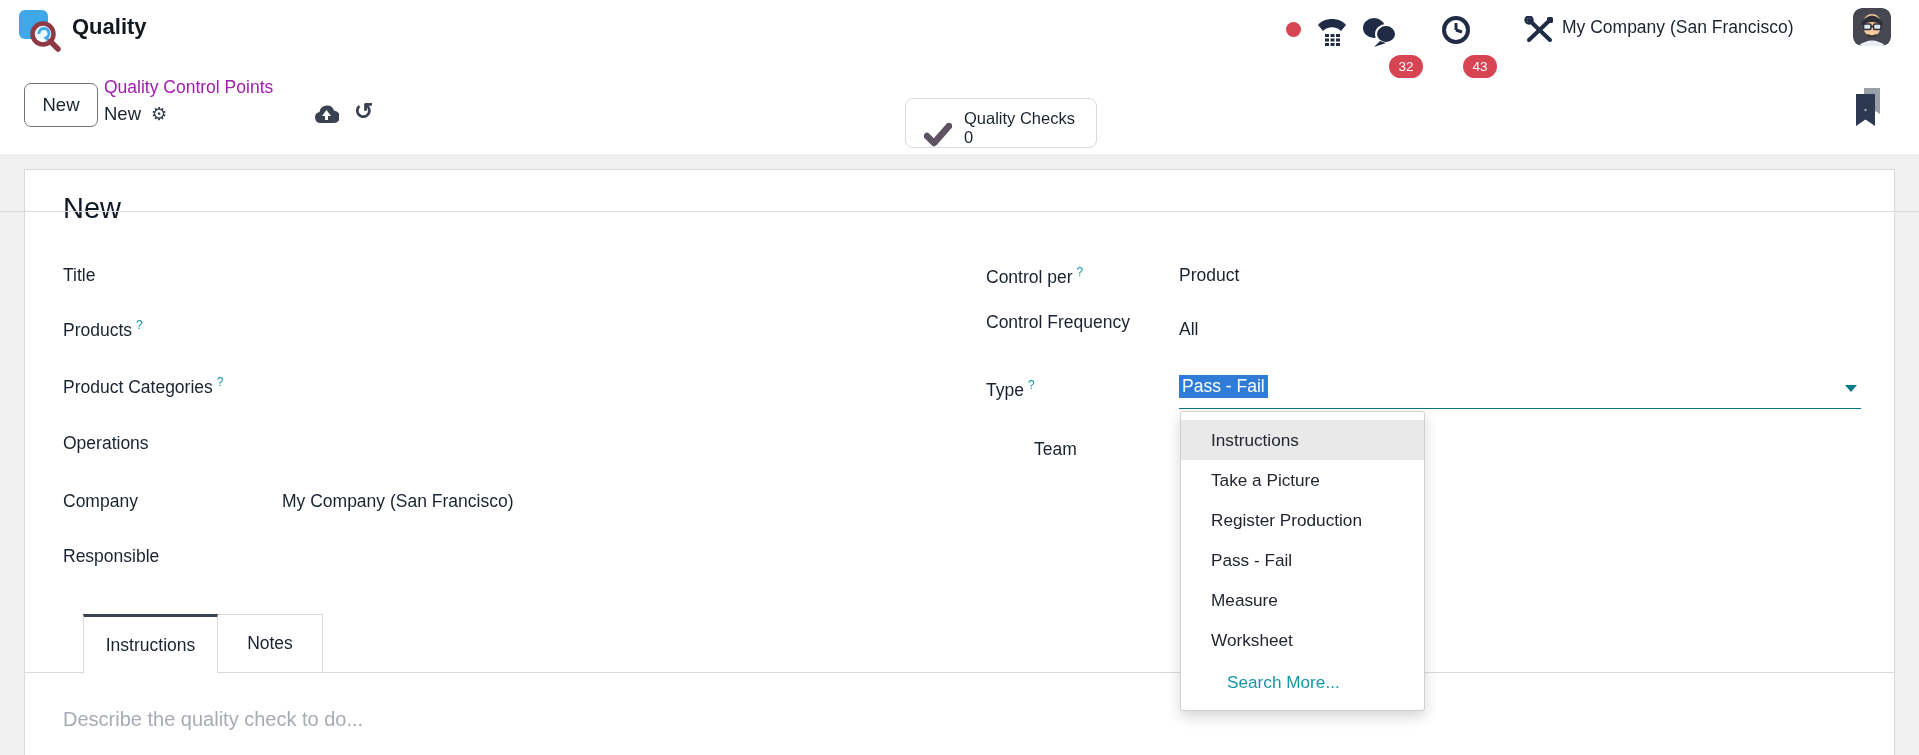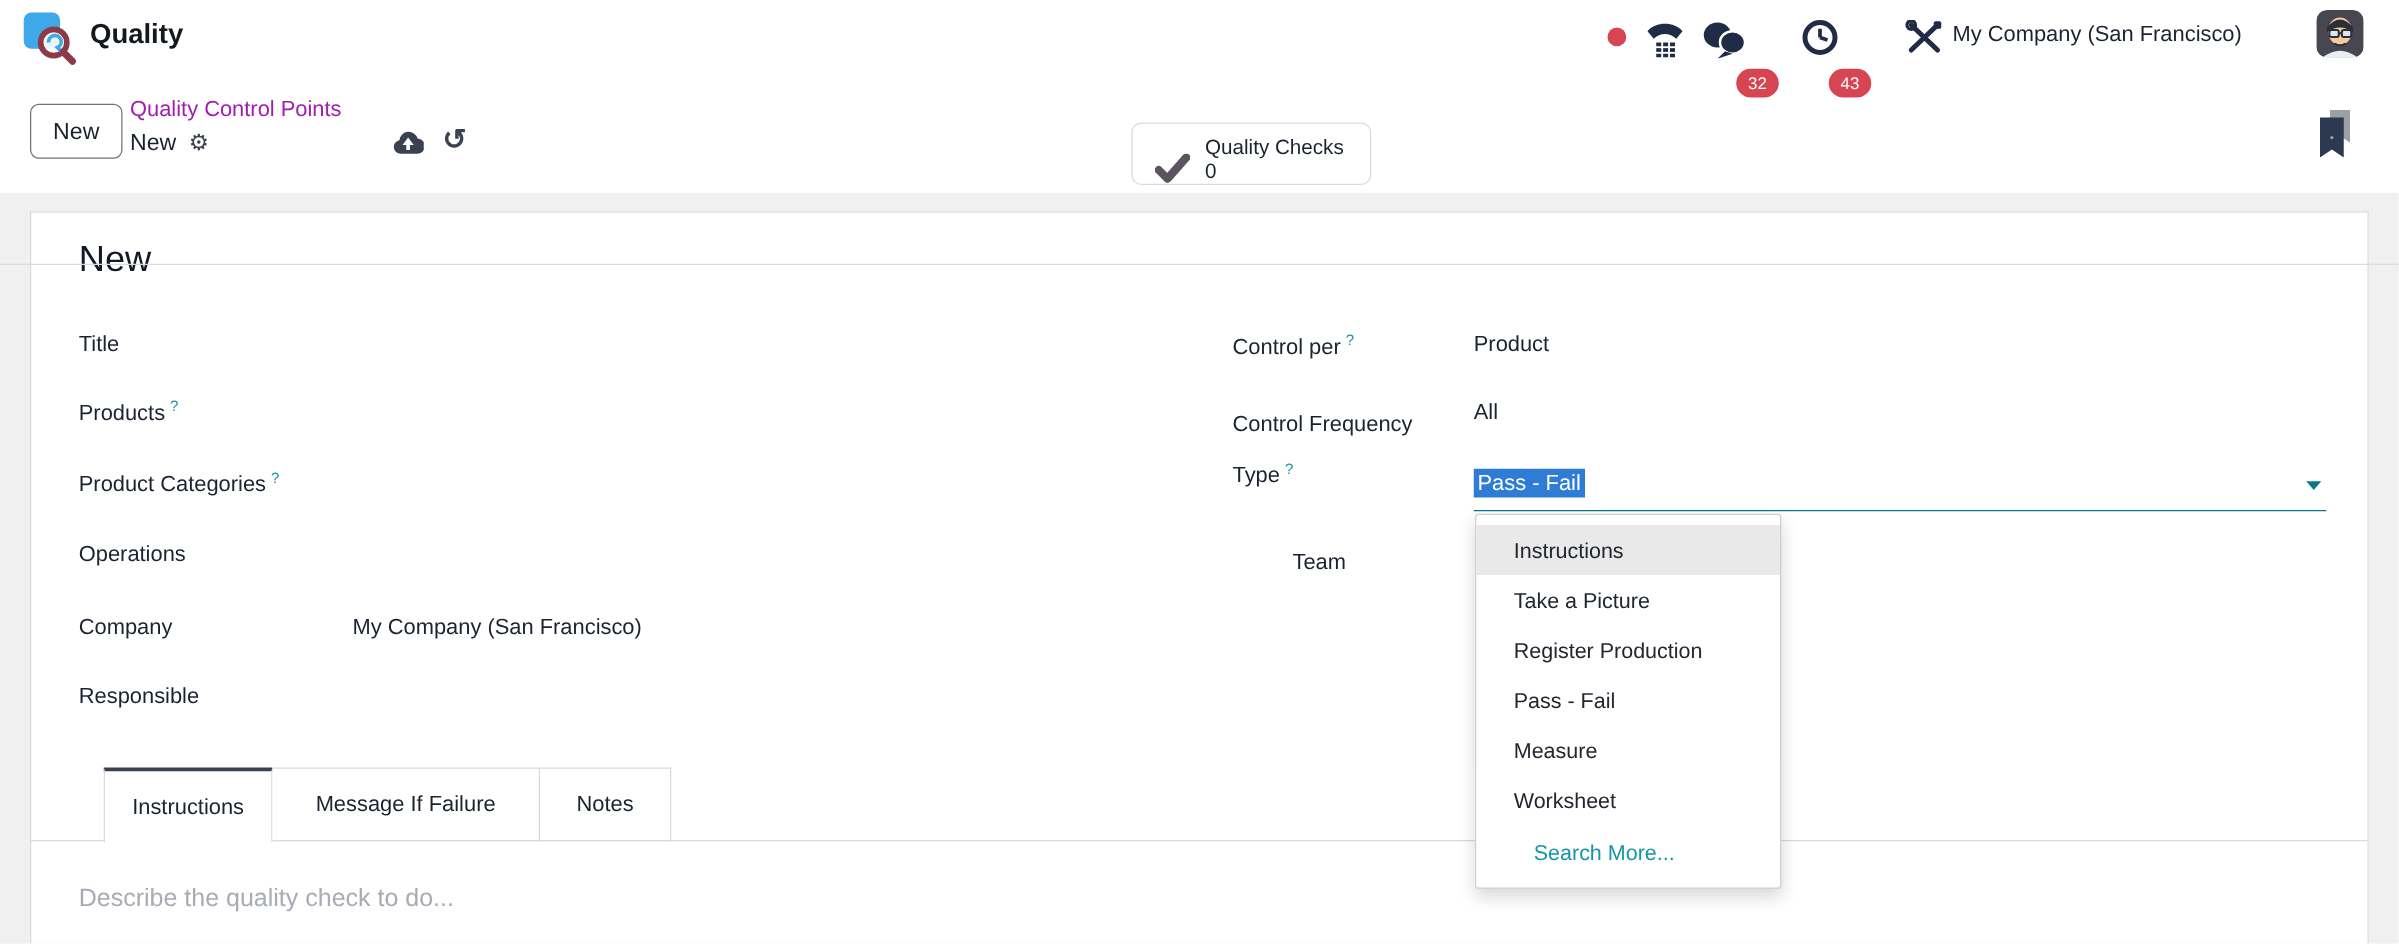--- a/index.html
+++ b/index.html
@@ -211,44 +211,43 @@
     <span class="f-label" style="left:38px; top:148px;"><span>Products</span><sup class="help">?</sup></span>
     <span class="f-label" style="left:38px; top:205px;"><span>Product Categories</span><sup class="help">?</sup></span>
     <span class="f-label" style="left:38px; top:263px;">Operations</span>
     <span class="f-label" style="left:38px; top:321px;">Company</span>
     <span class="f-value" style="left:257px; top:321px;">My Company (San Francisco)</span>
     <span class="f-label" style="left:38px; top:376px;">Responsible</span>
 
     <span class="f-label" style="left:961px; top:95px;"><span>Control per</span><sup class="help">?</sup></span>
     <span class="f-value" style="left:1154px; top:95px;">Product</span>
 
-    <span class="f-label" style="left:961px; top:159px;text-align:center;">Control Frequency</span>
+    <span class="f-label" style="left:961px; top:142px;text-align:center;">Control Frequency</span>
     <span class="f-value" style="left:1154px; top:149px;">All</span>
 
-    <span class="f-label" style="left:961px; top:198px;"><span>Type</span><sup class="help">?</sup></span>
+    <span class="f-label" style="left:961px; top:208px;"><span>Type</span><sup class="help">?</sup></span>
     <div class="type-field">
       <span class="type-selected">Pass - Fail</span>
       <span class="type-caret"></span>
     </div>
 
     <span class="f-label" style="left:961px; top:269px;margin-left:48px;">Team</span>
 
     <div class="dropdown">
       <div class="dd-option highlighted">Instructions</div>
       <div class="dd-option">Take a Picture</div>
       <div class="dd-option">Register Production</div>
       <div class="dd-option">Pass - Fail</div>
       <div class="dd-option">Measure</div>
       <div class="dd-option">Worksheet</div>
       <div class="dd-footer">Search More...</div>
     </div>
 
     <div class="tabbar">
       <div class="tab active">Instructions</div>
-      <div class="tab inactive t2">Message If Failure</div>
       <div class="tab inactive t3">Notes</div>
     </div>
 
     <div class="editor">
       <span class="editor-ph">Describe the quality check to do...</span>
     </div>
   </div>
 
 </div>
 

